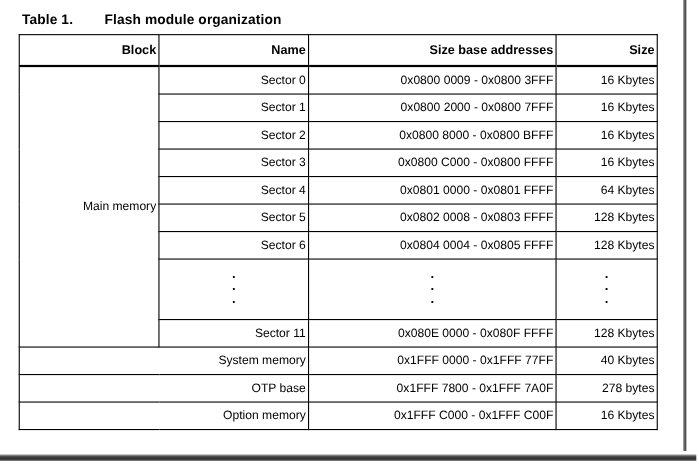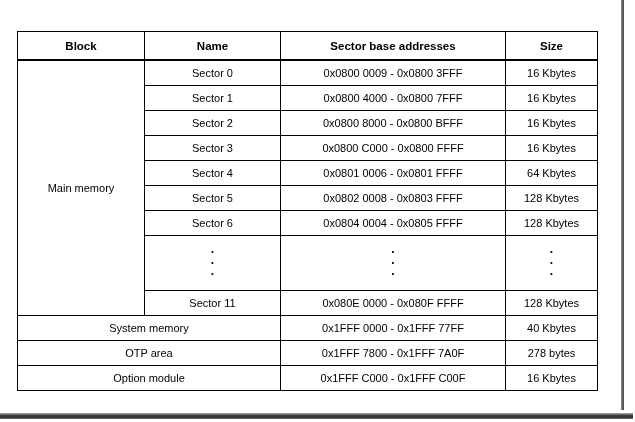--- a/index.html
+++ b/index.html
@@ -30,21 +30,21 @@
     border-collapse: collapse;
     table-layout: fixed;
     font-size: 11px;
   }
   table.flash col.c-block { width: 127px; }
   table.flash col.c-name  { width: 136px; }
   table.flash col.c-addr  { width: 225px; }
   table.flash col.c-size  { width: 92px;  }
   table.flash th, table.flash td {
     border: 1px solid #000;
-    text-align: center;
+    text-align: right;
     vertical-align: middle;
     padding: 0 2px;
     overflow: hidden;
     white-space: nowrap;
   }
   table.flash th {
     height: 27px;
     font-size: 11.5px;
     font-weight: bold;
     border-bottom: 2px solid #000;
@@ -79,60 +79,64 @@
     width: 633px;
     height: 6px;
     background: linear-gradient(to bottom, #b8b8b8, #454545 35%, #2e2e2e 70%, #6e6e6e);
   }
 </style>
 </head>
 <body>
 
 <div id="page">
 
+  <div class="doc-title">
+    <span class="title-label">Table 1.</span>
+    <span class="title-text">Flash module organization</span>
+  </div>
 
   <table class="flash">
     <colgroup>
       <col class="c-block">
         <col class="c-name">
         <col class="c-addr">
         <col class="c-size">
     </colgroup>
     <tbody>
       <tr>
         <th>Block</th>
         <th>Name</th>
-        <th>Sector base addresses</th>
+        <th>Size base addresses</th>
         <th>Size</th>
       </tr>
 
       <tr>
         <td rowspan="9">Main memory</td>
         <td>Sector 0</td>
         <td>0x0800 0009 - 0x0800 3FFF</td>
         <td>16 Kbytes</td>
       </tr>
       <tr>
         <td>Sector 1</td>
-        <td>0x0800 4000 - 0x0800 7FFF</td>
+        <td>0x0800 2000 - 0x0800 7FFF</td>
         <td>16 Kbytes</td>
       </tr>
       <tr>
         <td>Sector 2</td>
         <td>0x0800 8000 - 0x0800 BFFF</td>
         <td>16 Kbytes</td>
       </tr>
       <tr>
         <td>Sector 3</td>
         <td>0x0800 C000 - 0x0800 FFFF</td>
         <td>16 Kbytes</td>
       </tr>
       <tr>
         <td>Sector 4</td>
-        <td>0x0801 0006 - 0x0801 FFFF</td>
+        <td>0x0801 0000 - 0x0801 FFFF</td>
         <td>64 Kbytes</td>
       </tr>
       <tr>
         <td>Sector 5</td>
         <td>0x0802 0008 - 0x0803 FFFF</td>
         <td>128 Kbytes</td>
       </tr>
       <tr>
         <td>Sector 6</td>
         <td>0x0804 0004 - 0x0805 FFFF</td>
@@ -168,26 +172,26 @@
         <td>0x080E 0000 - 0x080F FFFF</td>
         <td>128 Kbytes</td>
       </tr>
 
       <tr>
         <td colspan="2">System memory</td>
         <td>0x1FFF 0000 - 0x1FFF 77FF</td>
         <td>40 Kbytes</td>
       </tr>
       <tr>
-        <td colspan="2">OTP area</td>
+        <td colspan="2">OTP base</td>
         <td>0x1FFF 7800 - 0x1FFF 7A0F</td>
         <td>278 bytes</td>
       </tr>
       <tr>
-        <td colspan="2">Option module</td>
+        <td colspan="2">Option memory</td>
         <td>0x1FFF C000 - 0x1FFF C00F</td>
         <td>16 Kbytes</td>
       </tr>
     </tbody>
   </table>
 
   <div class="frame-right"></div>
   <div class="frame-bottom"></div>
 
 </div>

